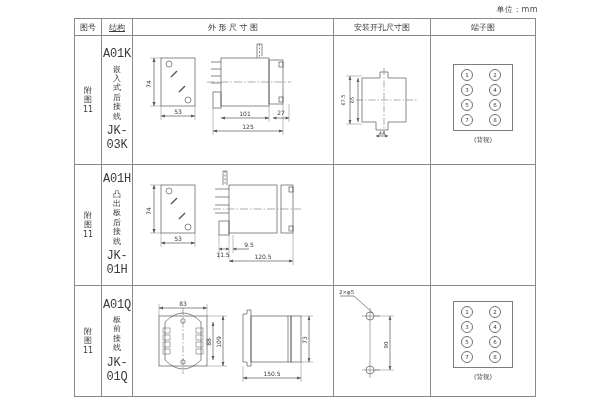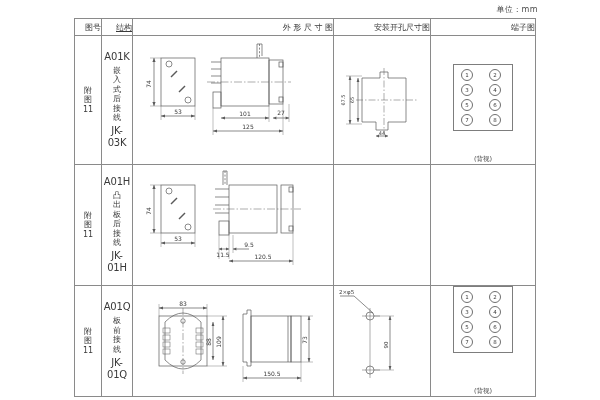--- a/index.html
+++ b/index.html
@@ -23,47 +23,47 @@
     position:absolute;left:74px;top:18px;
     width:456px;height:370px;
     border-collapse:collapse;
     table-layout:fixed;
   }
   .tbl td,.tbl th{
     border:1px solid #8a8a8a;
     padding:0;vertical-align:middle;
     font-weight:normal;
   }
-  .hdr{height:16px;text-align:right;font-size:8px;color:#3a3a3a;}
+  .hdr{height:16px;text-align:center;font-size:8px;color:#3a3a3a;}
 
   .c-no{width:26px;}
   .c-st{width:30px;text-decoration:underline;}
   .c-out{width:200px;}
   .c-hole{width:96px;}
   .c-term{width:104px;}
 
   
   .vcell{
     text-align:center;font-size:8px;line-height:1.18;
     color:#3a3a3a;
   }
   .vstack{
     display:flex;flex-direction:column;align-items:center;justify-content:center;
     height:100%;
   }
   .vstack span{display:block;}
-  .code{font-size:10px;letter-spacing:-.2px;}
+  .code{font-size:12px;letter-spacing:-.2px;font-family:Liberation Mono, monospace;}
 
   
   .draw{position:relative;width:100%;height:100%;}
   .draw svg{display:block;width:100%;height:100%;}
 
   
   .termwrap{
-    display:flex;flex-direction:column;align-items:center;justify-content:space-between;
+    display:flex;flex-direction:column;align-items:center;justify-content:center;
     height:100%;
   }
   .termbox{
     border:1px solid #7d7d7d;
     padding:4px 7px;
     display:grid;grid-template-columns:repeat(2,16px);
     gap:3px 12px;
     background:#fff;
   }
   .tnum{

